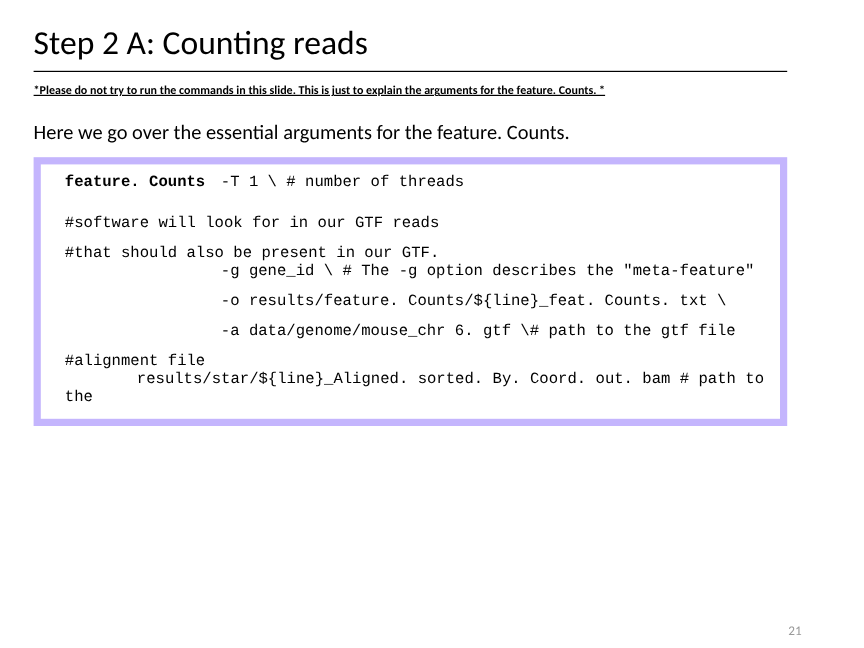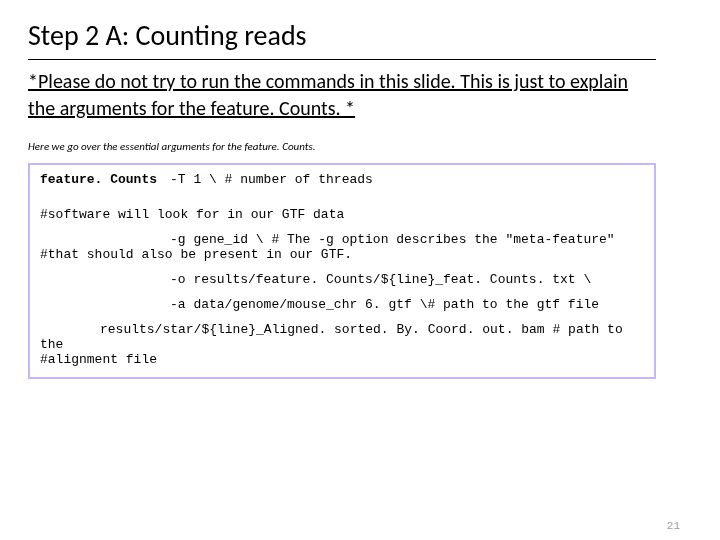--- a/index.html
+++ b/index.html
@@ -23,59 +23,57 @@
     font-size: 28px;
     font-weight: 400;
     margin: 0 0 6px 0;
   }
   .title-rule {
     border: none;
     border-top: 1.5px solid #000;
     margin: 0 0 8px 0;
   }
   .warn {
-    font-size: 20px;
-    font-weight: 400;
+    font-size: 10px;
+    font-weight: 700;
     text-decoration: underline;
     line-height: 1.35;
     margin: 0 0 18px 0;
   }
   .intro {
-    font-size: 11px;
+    font-size: 17px;
     margin: 0 0 10px 0;
-    font-style: italic;
   }
   .code-box {
-    border: 2px solid #c4b5fd;
-    padding: 8px 10px 10px 10px;
+    border: 6px solid #c4b5fd;
+    padding: 8px 10px 10px 20px;
     font-family: "Courier New", Courier, monospace;
     font-size: 13px;
     line-height: 1.15;
   }
   .code-box .row {
     margin: 0;
     white-space: pre-wrap;
   }
   .code-box .gap {
     height: 10px;
   }
   .cmd-bold {
     font-weight: 700;
   }
   .indent {
     display: inline-block;
     width: 130px;
   }
   .page-num {
     position: absolute;
-    right: 4px;
+    right: 16px;
     bottom: 8px;
     font-size: 11px;
     color: #9a9a9a;
-    font-family: Liberation Mono, monospace;
   }
 </style>
 </head>
 <body>
 
 <div class="slide">
 
   <h1 class="title">Step 2 A: Counting reads</h1>
   <hr class="title-rule">
 
@@ -83,32 +81,32 @@
 
   <p class="intro">Here we go over the essential arguments for the feature. Counts.</p>
 
   <div class="code-box">
 
     <p class="row"><span class="cmd-bold indent">feature. Counts</span><span>-T 1 \ # number of threads</span></p>
     <div class="gap"></div>
 
     <div class="gap"></div>
 
-    <p class="row">#software will look for in our GTF data</p>
+    <p class="row">#software will look for in our GTF reads</p>
     <div class="gap"></div>
 
+    <p class="row">#that should also be present in our GTF.</p>
     <p class="row"><span class="indent"></span><span>-g gene_id \ # The -g option describes the "meta-feature"</span></p>
-    <p class="row">#that should also be present in our GTF.</p>
     <div class="gap"></div>
 
     <p class="row"><span class="indent"></span><span>-o results/feature. Counts/${line}_feat. Counts. txt \</span></p>
     <div class="gap"></div>
 
     <p class="row"><span class="indent"></span><span>-a data/genome/mouse_chr 6. gtf \# path to the gtf file</span></p>
     <div class="gap"></div>
 
+    <p class="row">#alignment file</p>
     <p class="row"><span style="display:inline-block;width:60px"></span><span>results/star/${line}_Aligned. sorted. By. Coord. out. bam # path to the</span></p>
-    <p class="row">#alignment file</p>
 
   </div>
 
   <div class="page-num">21</div>
 </div>
 
 </body></html>

